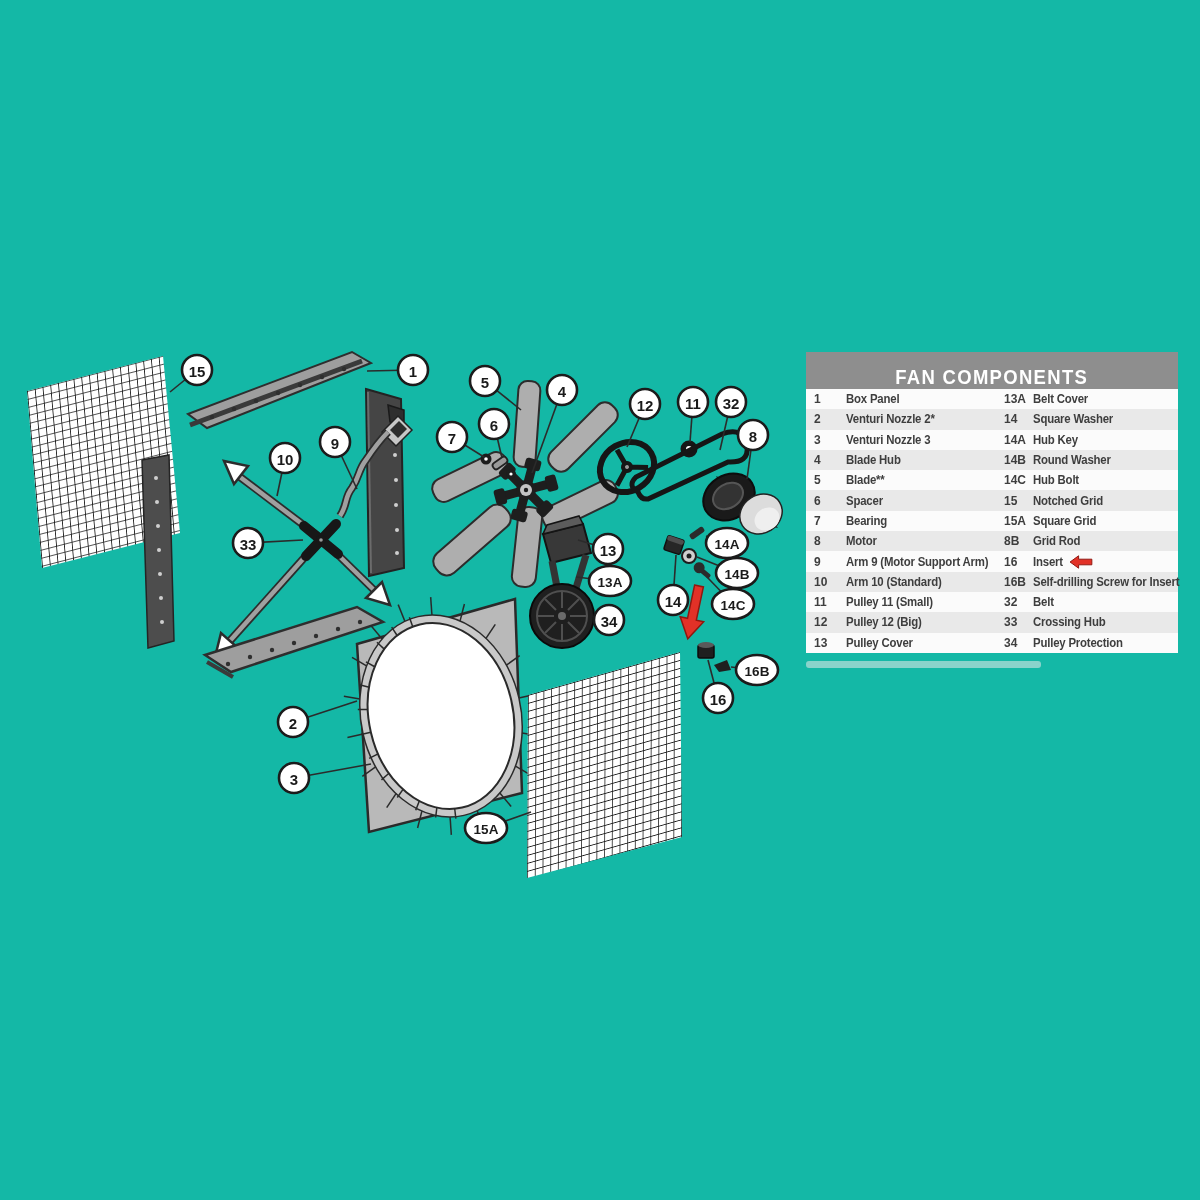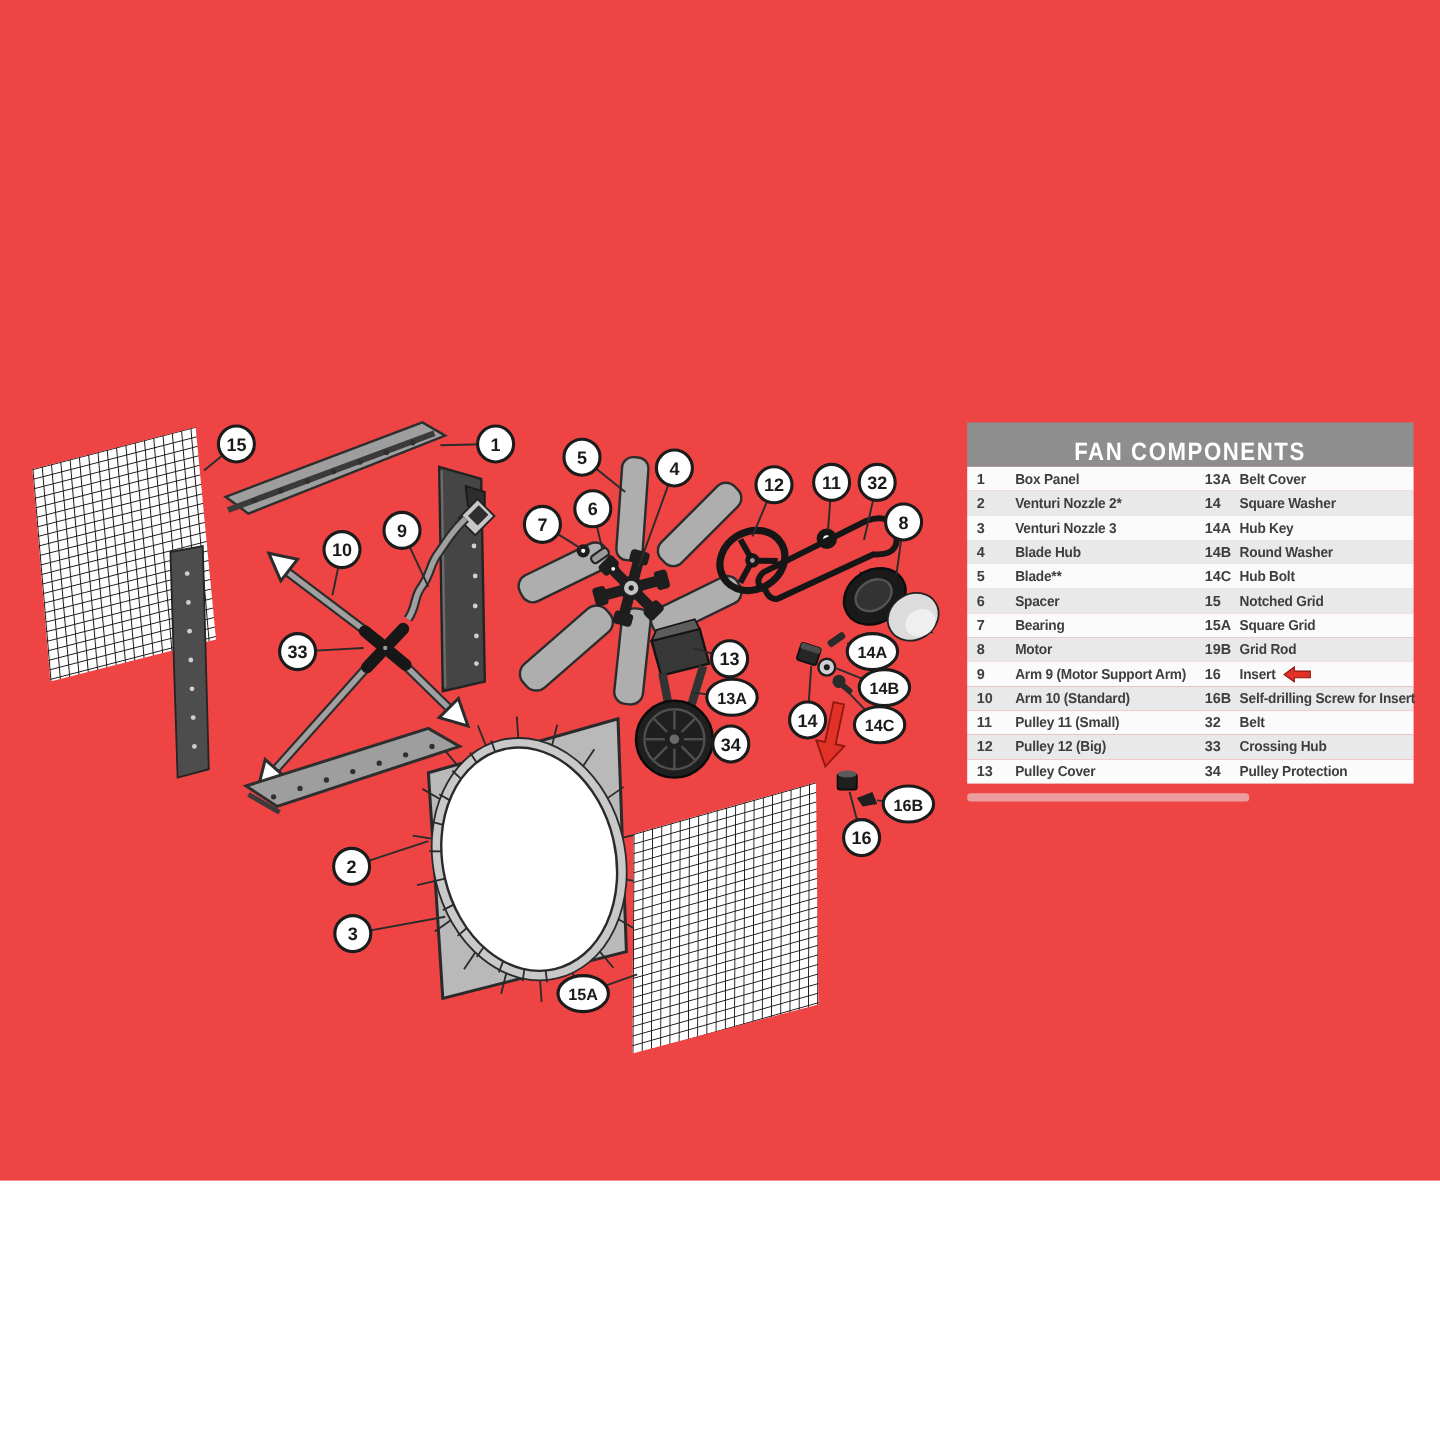--- a/index.html
+++ b/index.html
@@ -1,16 +1,16 @@
 <!DOCTYPE html>
 <html><head>
 <meta charset="utf-8">
 <style>
   html,body{margin:0;padding:0;background:#ffffff;}
-  .stage{position:relative;width:1200px;height:984px;background:#ef4444;overflow:hidden;
+  .stage{position:relative;width:1200px;height:1200px;background:#14b8a6;overflow:hidden;
          font-family:"Liberation Sans", sans-serif;}
   svg text{font-family:"Liberation Sans", sans-serif;}
   .leader{stroke:#2b2b2b;stroke-width:1.6;fill:none;}
   .callout-shape{fill:#ffffff;stroke:#1b1b1b;stroke-width:2.6;}
   .callout-text{fill:#1a1a1a;font-weight:bold;text-anchor:middle;dominant-baseline:central;}
   
   .parts-table{position:absolute;left:806px;top:352px;width:372px;}
   .pt-header{height:37px;display:flex;align-items:flex-end;justify-content:center;}
   .pt-title{font-weight:bold;font-size:21px;letter-spacing:1.5px;transform:scaleX(0.88);white-space:nowrap;}
   .pt-row{display:grid;grid-template-columns:40px 150px 37px auto;height:20.3px;align-items:center;}
@@ -473,21 +473,21 @@
         </div>
         <div class="pt-row" style="background: rgb(251, 251, 251);">
           <span class="pt-num">7</span>
           <span class="pt-name">Bearing</span>
           <span class="pt-num">15A</span>
           <span class="pt-name">Square Grid</span>
         </div>
         <div class="pt-row" style="background: rgb(233, 233, 233);">
           <span class="pt-num">8</span>
           <span class="pt-name">Motor</span>
-          <span class="pt-num">19B</span>
+          <span class="pt-num">8B</span>
           <span class="pt-name">Grid Rod</span>
         </div>
         <div class="pt-row" style="background: rgb(251, 251, 251);">
           <span class="pt-num">9</span>
           <span class="pt-name">Arm 9 (Motor Support Arm)</span>
           <span class="pt-num">16</span>
           <span class="pt-name">Insert<span style="display: inline-flex;">
               <svg width="25" height="14" viewBox="0 0 25 14">
                 <polygon points="1,7 10,0.8 10,4.2 24,4.2 24,9.8 10,9.8 10,13.2" fill="#e23127" stroke="#8e1810" stroke-width="1"></polygon>
               </svg>

